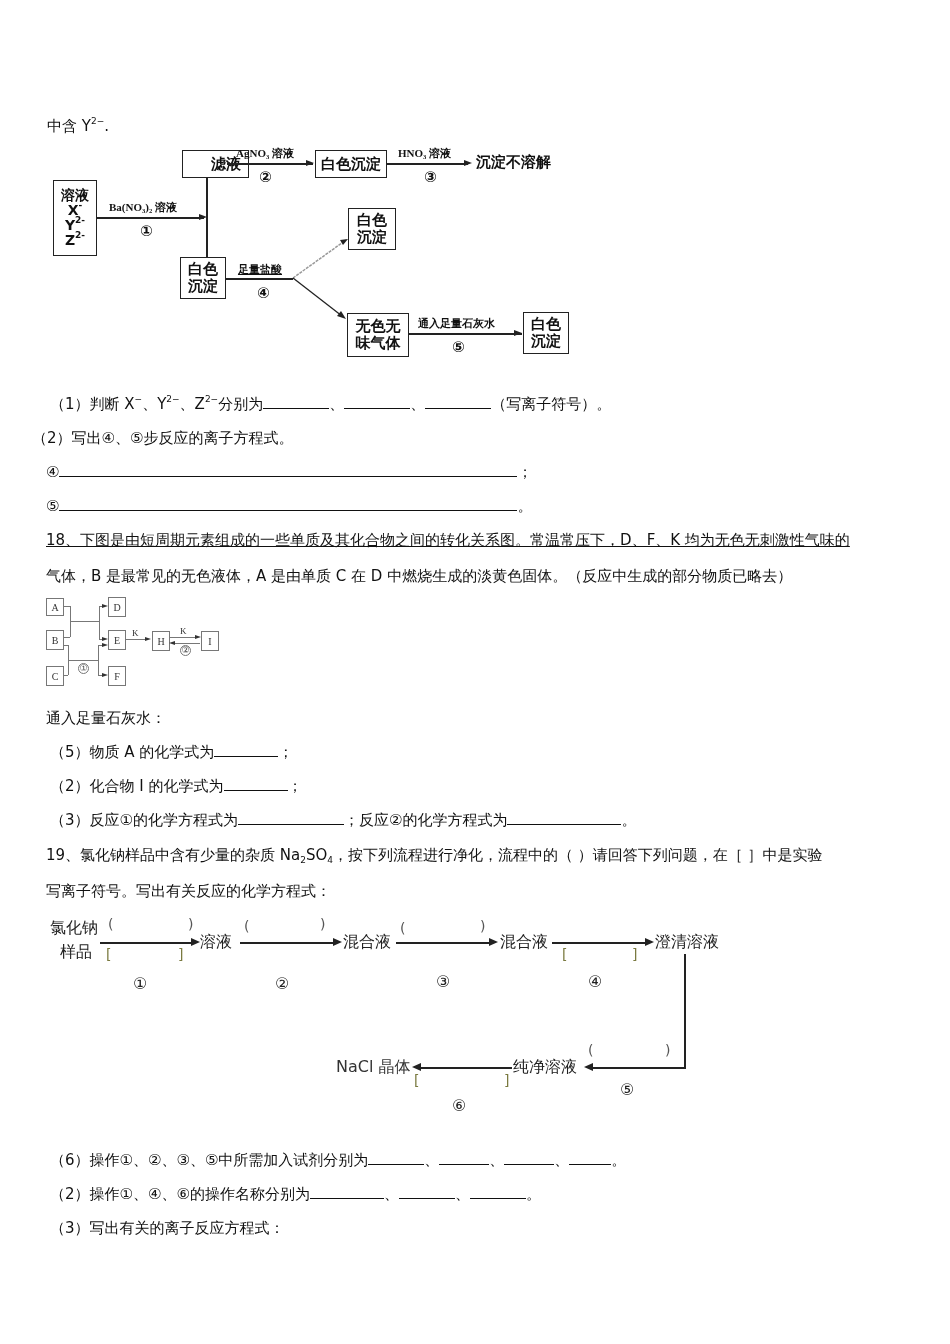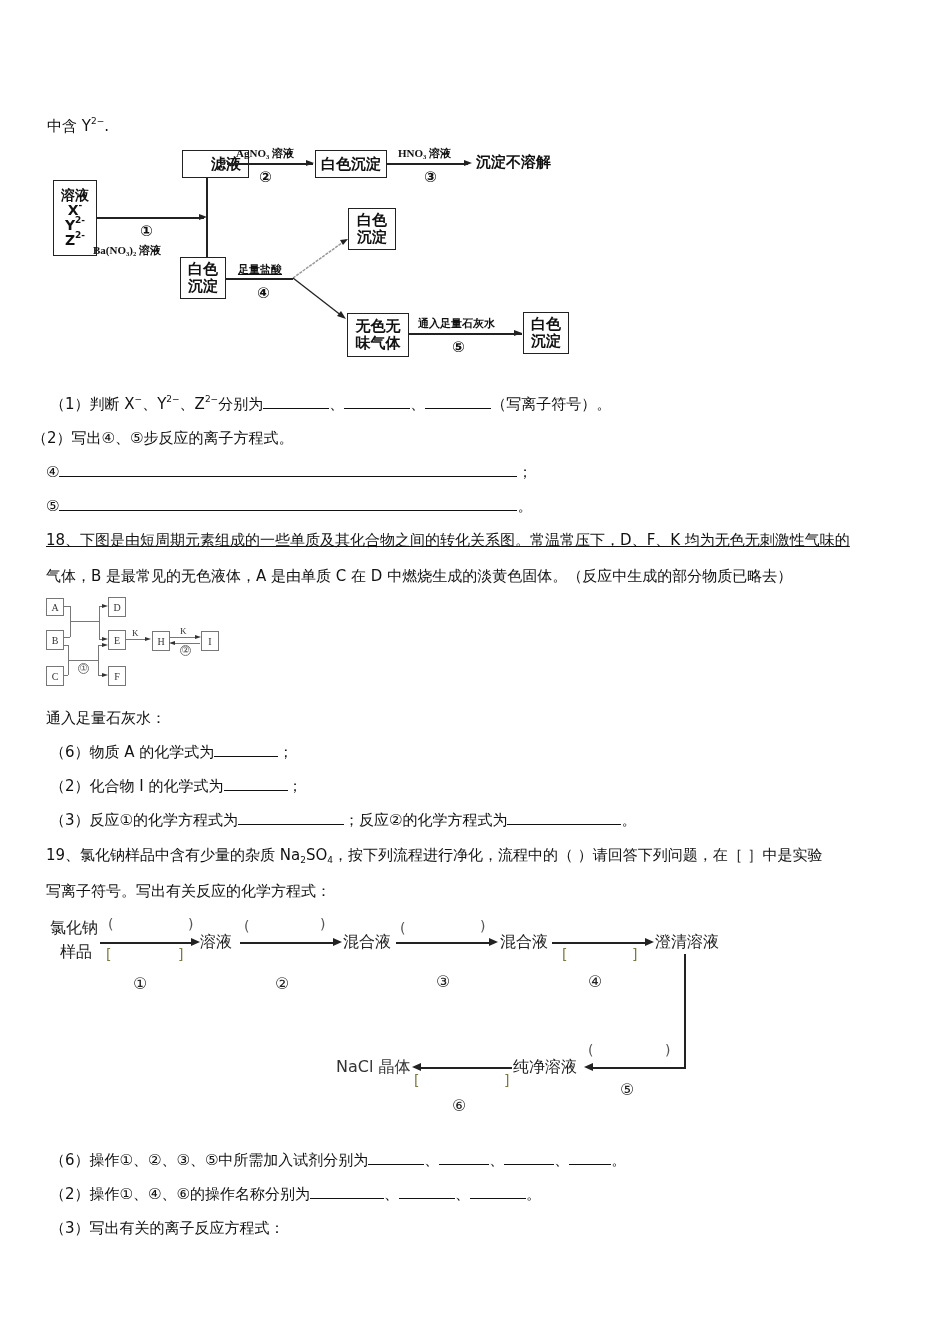--- a/index.html
+++ b/index.html
@@ -54,21 +54,21 @@
 
   <div class="box" style="left:53px;top:180px;width:42px;height:74px;font-size:14px;line-height:15px;">
     <span>溶液</span>
     <span><span>X</span><sup>-</sup></span>
     <span><span>Y</span><sup>2-</sup></span>
     <span><span>Z</span><sup>2-</sup></span>
   </div>
 
   <div class="hl" style="left:96px;top:217px;width:108px;"></div>
   <div class="arrowhead" style="left:199px;top:214px;"></div>
-  <div class="lbl" style="left:93px;top:200px;margin-top:43px;">Ba(NO₃)₂ 溶液</div>
+  <div class="lbl" style="left:109px;top:200px;">Ba(NO₃)₂ 溶液</div>
   <div class="num" style="left:140px;top:222px;">①</div>
 
   <div class="vl" style="left:206px;top:176px;height:82px;"></div>
 
   <div class="box" style="left:182px;top:150px;width:44px;height:26px;padding-left:21px;">
     <span>滤液</span>
   </div>
   <div class="hl" style="left:227px;top:163px;width:86px;"></div>
   <div class="arrowhead" style="left:306px;top:160px;"></div>
   <div class="lbl" style="left:236px;top:146px;">AgNO₃ 溶液</div>
@@ -185,21 +185,21 @@
   <div class="sl" style="left:169px;top:637px;width:27px;height:1px;"></div>
   <div class="sah" style="left:195px;top:635px;"></div>
   <div class="sl" style="left:175px;top:643px;width:25px;height:1px;"></div>
   <div class="sahl" style="left:169px;top:641px;"></div>
   <div class="abs" style="left:180px;top:626px;font-size:9px;color:#333;font-family:'Liberation Serif',serif;">K</div>
   <div class="abs" style="left:180px;top:645px;font-size:9px;border:1px solid #777;border-radius:50%;width:9px;height:9px;line-height:9px;text-align:center;color:#444;">②</div>
 </div>
 
 <div class="line" style="left:46px;top:708px;">通入足量石灰水：</div>
 <div class="line" style="left:50px;top:742px;">
-  <span>（6）物质 A 的化学式为</span><span class="blank" style="width:64px;"></span><span>；</span>
+  <span>（5）物质 A 的化学式为</span><span class="blank" style="width:64px;"></span><span>；</span>
 </div>
 <div class="line" style="left:50px;top:776px;">
   <span>（2）化合物 I 的化学式为</span><span class="blank" style="width:64px;"></span><span>；</span>
 </div>
 <div class="line" style="left:50px;top:810px;">
   <span>（3）反应①的化学方程式为</span><span class="blank" style="width:106px;"></span><span>；反应②的化学方程式为</span><span class="blank" style="width:114px;"></span><span>。</span>
 </div>
 
 <div class="line" style="left:46px;top:845px;">
   <span>19、氯化钠样品中含有少量的杂质 Na</span><sub>2</sub><span>SO</span><sub>4</sub><span>，按下列流程进行净化，流程中的（ ）请回答下列问题，在［ ］中是实验</span>

